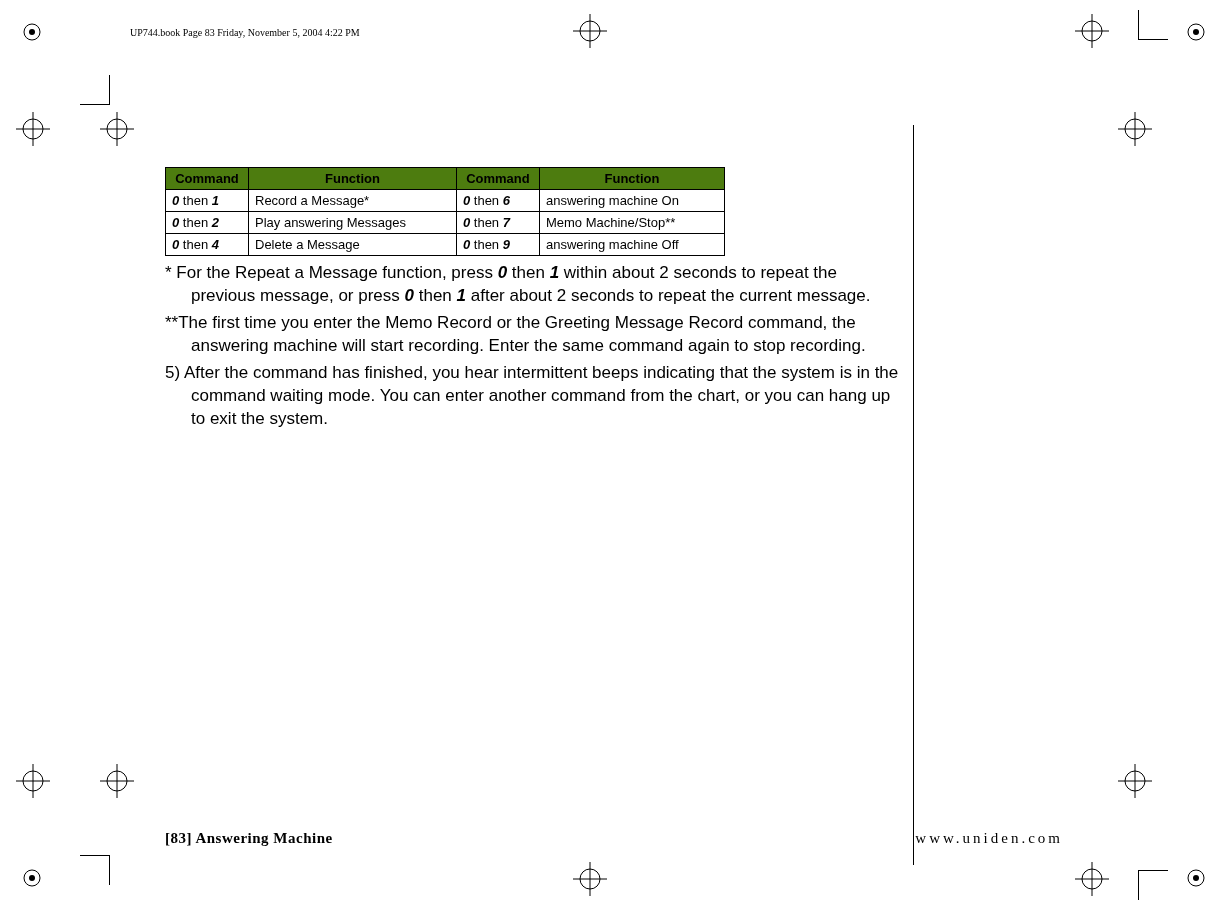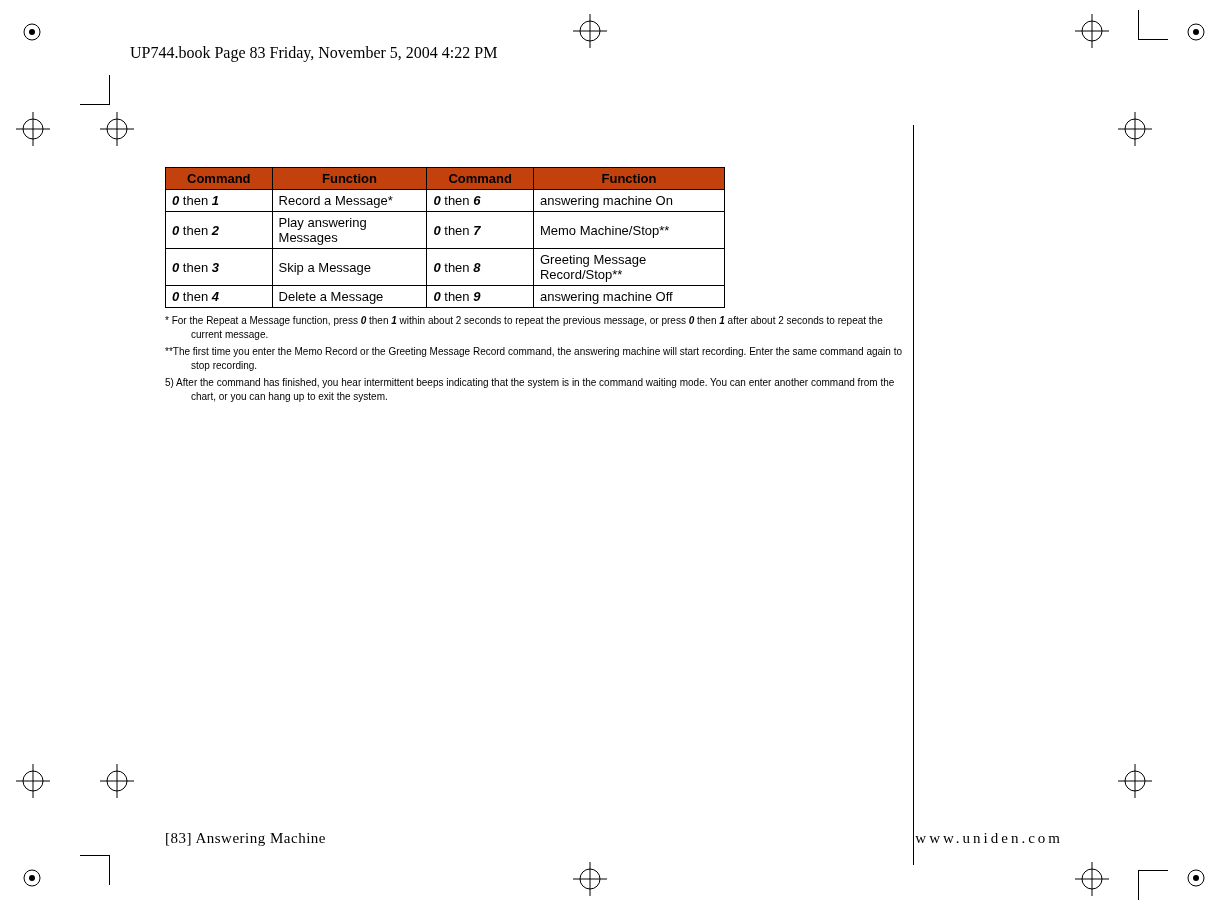--- a/index.html
+++ b/index.html
@@ -1,27 +1,27 @@
 <!DOCTYPE html>
 <html><head>
 <meta charset="utf-8">
 <style>
   html,body{margin:0;padding:0;background:#fff;font-family:"Trebuchet MS","Lucida Sans",Verdana,sans-serif;color:#000;}
   .page{position:relative;width:1228px;height:910px;}
-  .header-line{position:absolute;left:130px;top:44px;font-size:16px;font-family:"Times New Roman",serif;}
+  .header-line{position:absolute;left:130px;top:27px;font-size:10px;font-family:"Times New Roman",serif;}
   .reg-mark{position:absolute;font-size:15px;}
   .main{position:absolute;left:165px;top:167px;width:740px;}
   table.cmd{border-collapse:collapse;width:560px;font-size:13px;}
-  table.cmd th{background:#c2410c;border:1px solid #000;padding:3px 21px;font-weight:bold;text-align:center;}
+  table.cmd th{background:#4d7c0f;border:1px solid #000;padding:3px 6px;font-weight:bold;text-align:center;}
   table.cmd td{border:1px solid #000;padding:3px 6px;vertical-align:middle;}
   td.cmd-cell{white-space:nowrap;width:70px;margin-left:20px;}
   .k{font-weight:bold;font-style:italic;}
-  .notes{margin-top:6px;font-size:10px;line-height:1.35;}
+  .notes{margin-top:6px;font-size:17px;line-height:1.35;}
   .notes p{margin:0 0 4px 0;padding-left:26px;text-indent:-26px;}
-  .footer-left{position:absolute;left:165px;top:830px;font-family:Georgia,'Times New Roman',serif;font-weight:normal;font-size:15px;letter-spacing:0.5px;}
+  .footer-left{position:absolute;left:165px;top:830px;font-family:Georgia,'Times New Roman',serif;font-weight:bold;font-size:15px;letter-spacing:0.5px;}
   .footer-right{position:absolute;right:165px;top:830px;font-family:Georgia,'Times New Roman',serif;font-weight:normal;font-size:15px;letter-spacing:3px;}
   .sep{position:absolute;left:913px;top:125px;width:0;height:740px;border-left:1px solid #000;}
   .crop{position:absolute;width:30px;height:30px;}
   .crop::before,.crop::after{content:"";position:absolute;background:#000;}
   .crop-tl{left:80px;top:75px;}
   .crop-tl::before{left:0;bottom:0;width:30px;height:1px;}
   .crop-tl::after{right:0;top:0;width:1px;height:30px;}
   .crop-bl{left:80px;top:855px;}
   .crop-bl::before{left:0;top:0;width:30px;height:1px;}
   .crop-bl::after{right:0;bottom:0;width:1px;height:30px;}
@@ -129,26 +129,20 @@
         <td class="cmd-cell"><span class="k">0</span><span> then </span><span class="k">6</span></td>
         <td>answering machine On</td>
       </tr>
       <tr>
         <td class="cmd-cell"><span class="k">0</span><span> then </span><span class="k">2</span></td>
         <td>Play answering Messages</td>
         <td class="cmd-cell"><span class="k">0</span><span> then </span><span class="k">7</span></td>
         <td>Memo Machine/Stop**</td>
       </tr>
       <tr>
-        <td class="cmd-cell"><span class="k">0</span><span> then </span><span class="k">3</span></td>
-        <td>Skip a Message</td>
-        <td class="cmd-cell"><span class="k">0</span><span> then </span><span class="k">8</span></td>
-        <td>Greeting Message Record/Stop**</td>
-      </tr>
-      <tr>
         <td class="cmd-cell"><span class="k">0</span><span> then </span><span class="k">4</span></td>
         <td>Delete a Message</td>
         <td class="cmd-cell"><span class="k">0</span><span> then </span><span class="k">9</span></td>
         <td>answering machine Off</td>
       </tr>
     </tbody>
       </table>
 
     <div class="notes">
       <p>

